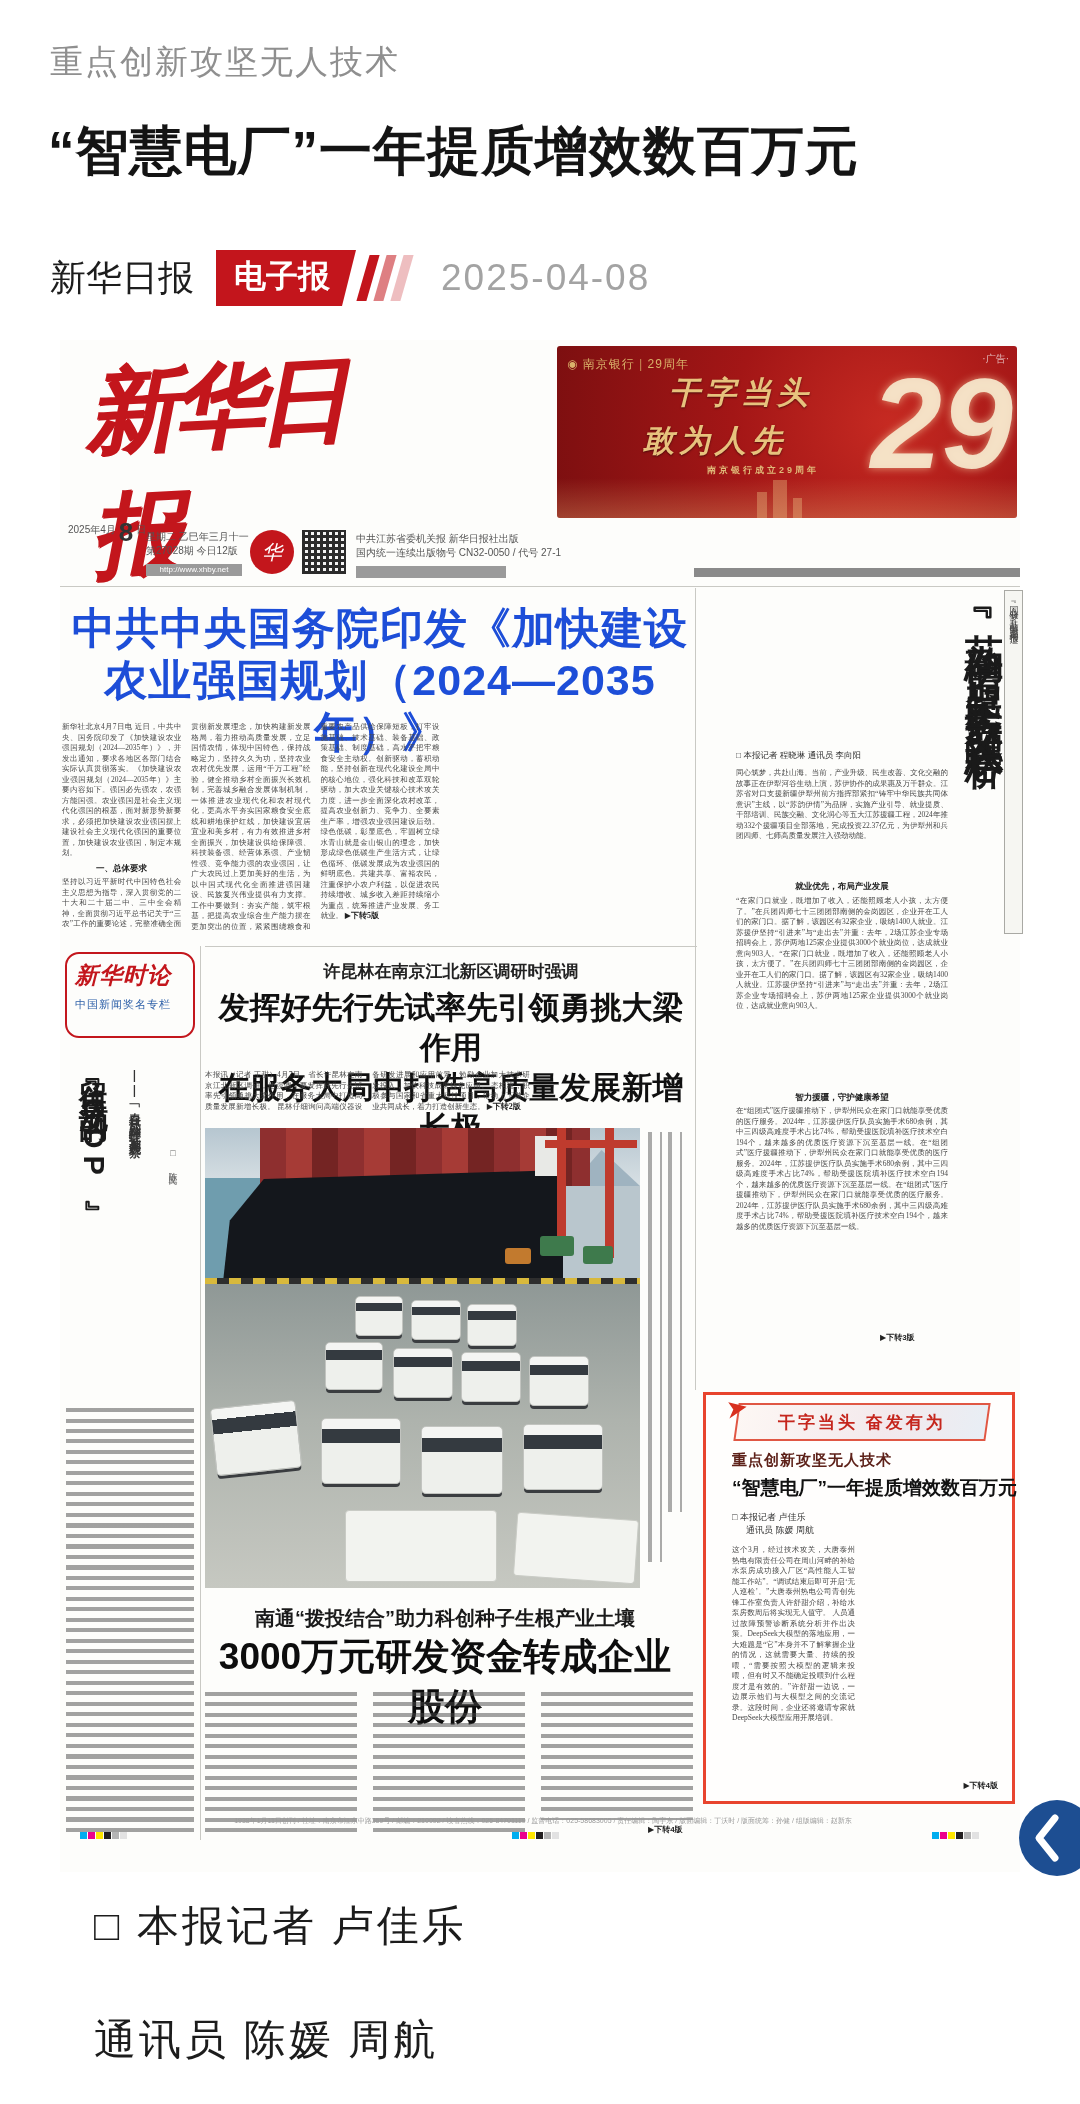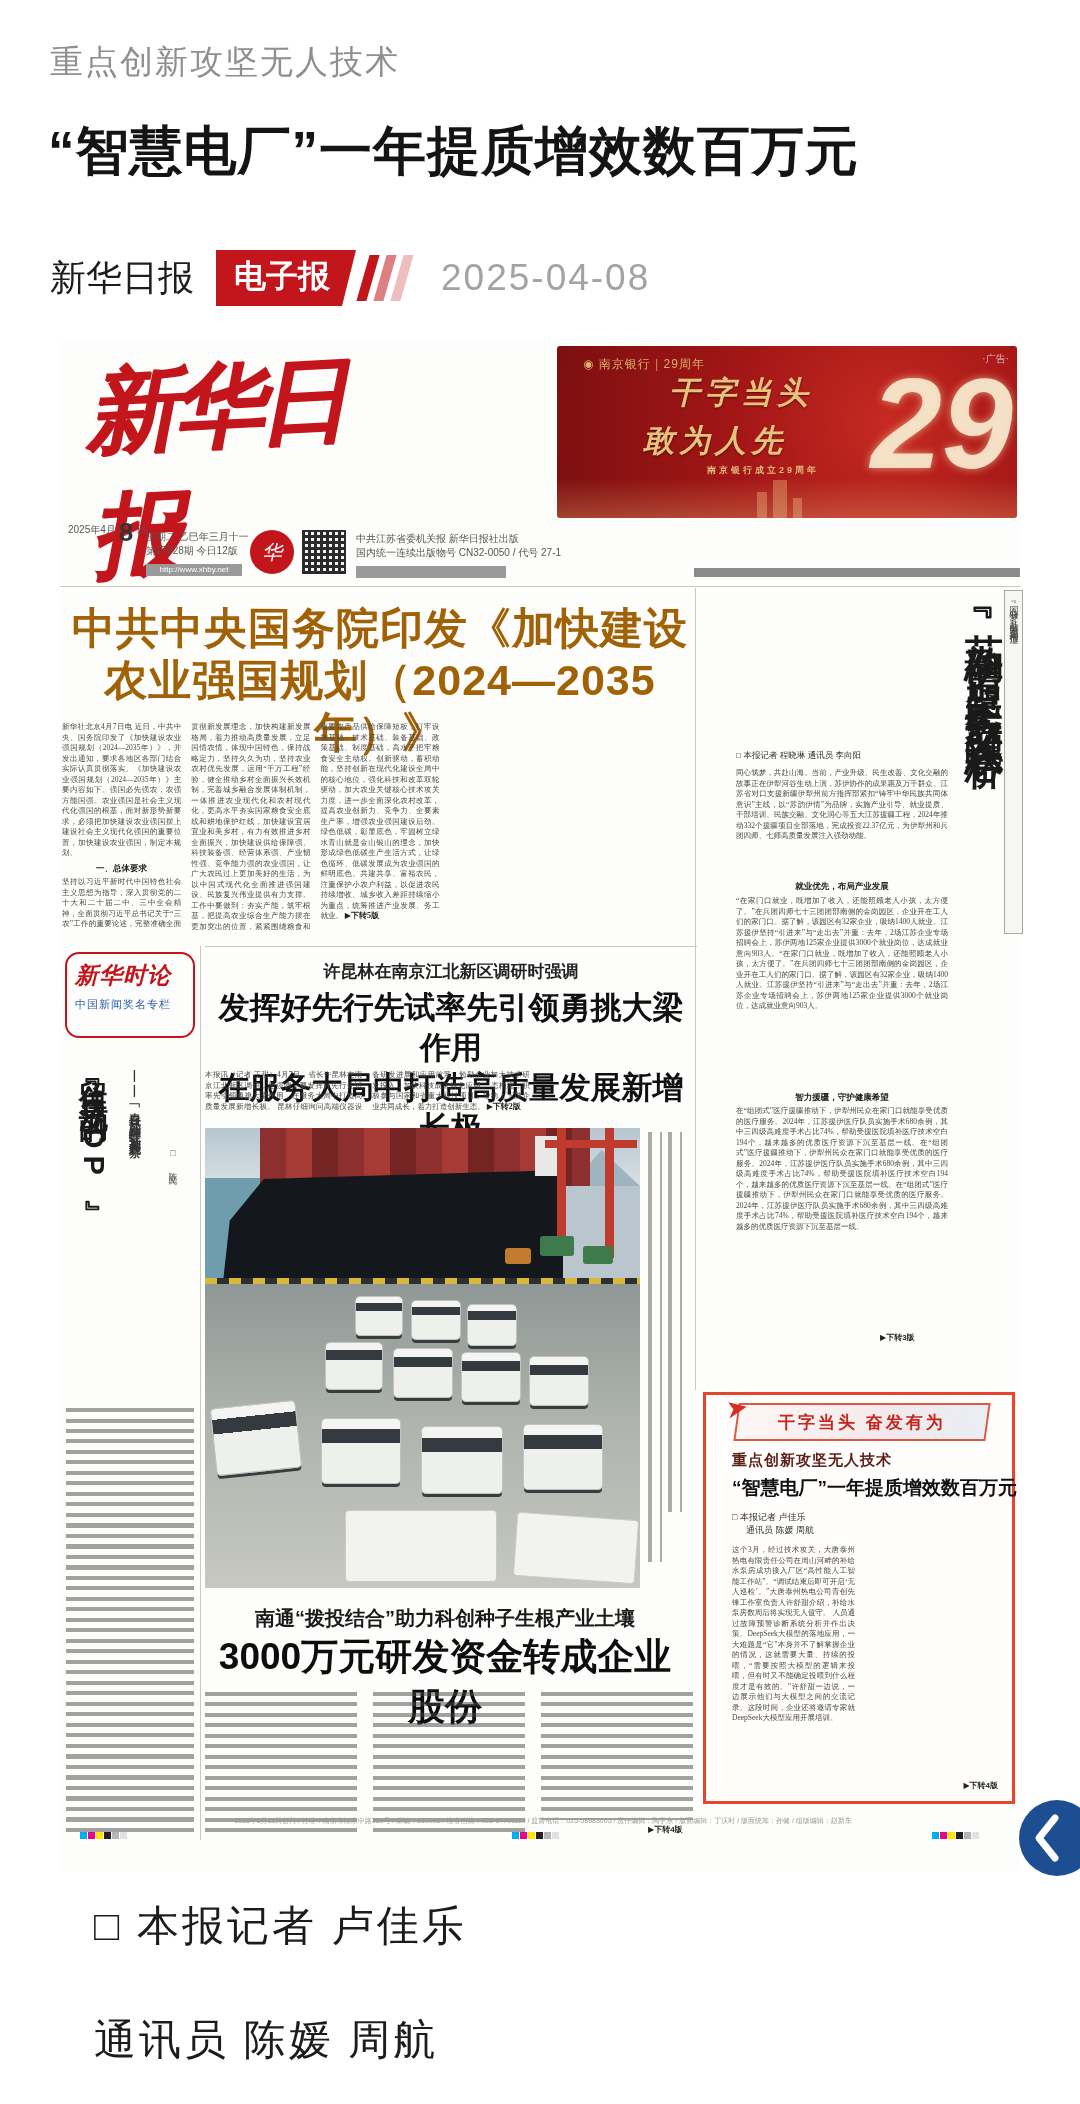--- a/index.html
+++ b/index.html
@@ -28,34 +28,34 @@
   .mh-day{font-size:26px;font-weight:bold;color:#333;}
   .gray-bar{background:#9a9a9a;color:#fff;font-size:8px;text-align:center;line-height:12px;height:12px;}
   .seal{width:44px;height:44px;border-radius:50%;background:#c3161c;color:#fff;font-size:20px;
         display:flex;align-items:center;justify-content:center;font-style:italic;}
   .qr{width:44px;height:44px;background-image:
       repeating-linear-gradient(0deg,#2b2b2b 0 3px,transparent 3px 6px),
       repeating-linear-gradient(90deg,#2b2b2b 0 3px,#f4f4f4 3px 6px);}
   
   .banner{left:497px;top:6px;width:460px;height:172px;border-radius:3px;overflow:hidden;
           background:radial-gradient(circle at 72% 45%,#c62a22 0%,#a31616 45%,#7c0f10 100%);}
-  .bn-logo{left:26px;top:10px;font-size:12px;color:#d9b36a;letter-spacing:1px;}
+  .bn-logo{left:10px;top:10px;font-size:12px;color:#d9b36a;letter-spacing:1px;}
   .bn-slogan{font-size:31px;font-weight:bold;color:#e7c27d;font-style:italic;letter-spacing:5px;
              text-shadow:0 1px 2px rgba(0,0,0,.5);}
   .bn-sub{font-size:9px;color:#dfb878;letter-spacing:3px;font-weight:bold;}
   .bn-29{right:4px;top:18px;font-size:128px;font-weight:bold;color:rgba(246,232,205,.92);
          font-style:italic;text-shadow:0 0 8px rgba(255,230,180,.6);line-height:120px;}
   .bn-ad{right:8px;top:6px;font-size:10px;color:#e2b6b6;}
   .bn-sky{left:0;bottom:0;width:100%;height:40px;
           background:linear-gradient(0deg,rgba(255,200,130,.28),rgba(255,200,130,0));}
   .bn-bld{background:rgba(240,205,140,.35);}
 
   
   .hl1{left:0;top:262px;width:640px;text-align:center;font-size:43px;font-weight:bold;
-       color:#a16207;line-height:52px;letter-spacing:1px;}
+       color:#1d4ed8;line-height:52px;letter-spacing:1px;}
   .kicker2{left:145px;top:620px;width:492px;text-align:center;font-size:17px;font-weight:bold;color:#222;}
   .hl2{left:145px;top:648px;width:492px;text-align:center;font-size:31px;font-weight:bold;
        color:#101010;line-height:40px;}
   .kicker3{left:145px;top:1265px;width:480px;text-align:center;font-size:20px;font-weight:bold;color:#1a1a1a;}
   .hl3{left:145px;top:1292px;width:480px;text-align:center;font-size:37px;font-weight:bold;color:#0d0d0d;}
 
   
   .micro{font-size:7.5px;line-height:10.5px;color:#474747;text-align:justify;overflow:hidden;
          font-family:"Liberation Serif","DejaVu Serif",serif;}
   .cols5{column-count:5;column-gap:10px;column-fill:auto;}

